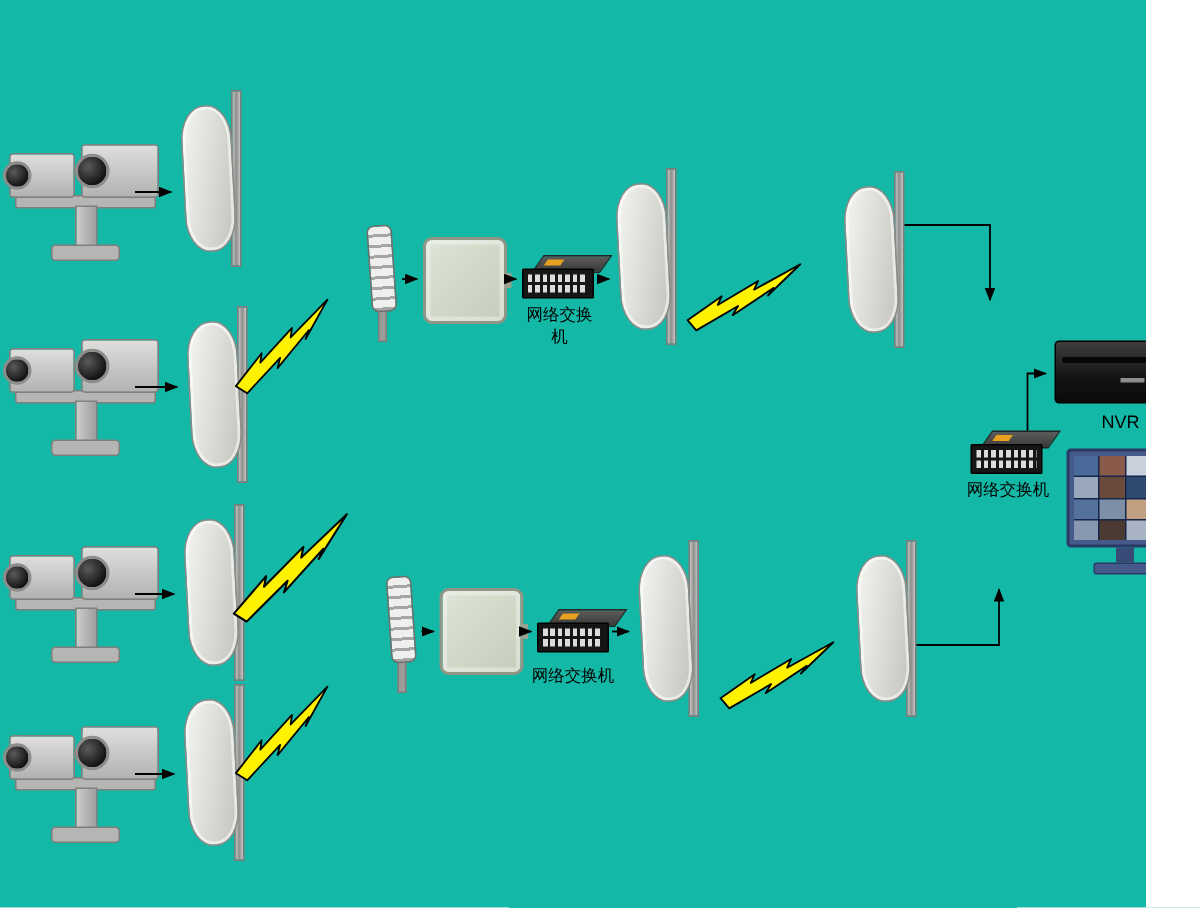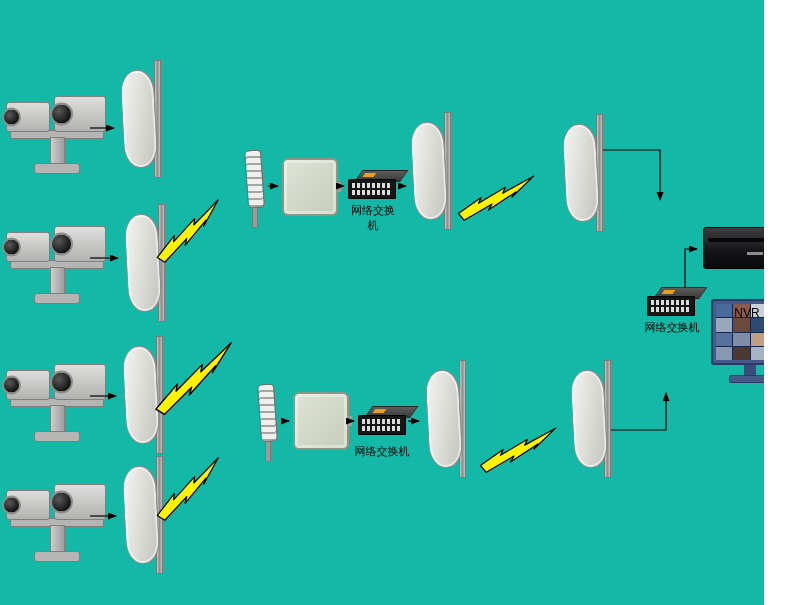--- a/index.html
+++ b/index.html
@@ -59,21 +59,21 @@
   .mon-frame{position:absolute;left:0;top:0;width:78px;height:66px;background:#46598b;border:2px solid #2a3a66;
              border-radius:3px;padding:3px;box-sizing:border-box;}
   .mon-screen{width:100%;height:100%;display:grid;grid-template-columns:repeat(4,1fr);grid-template-rows:repeat(4,1fr);
               gap:1px;background:#16254a;}
   .mon-cell{width:100%;height:100%;}
   .mon-stand{position:absolute;left:33px;top:66px;width:12px;height:10px;background:#3a4a76;}
   .mon-base{position:absolute;left:18px;top:76px;width:42px;height:6px;background:#46598b;border:1px solid #2a3a66;border-radius:2px;}
 
   
   .lbl{position:absolute;font-size:11px;color:#000;text-align:center;line-height:1.35;}
-  .lbl-nvr{font-size:12px;margin-top:32px;}
+  .lbl-nvr{font-size:12px;}
 
   
   .wires{position:absolute;left:0;top:0;width:800px;height:605px;pointer-events:none;}
 </style>
 </head>
 <body>
 
 <div class="canvas">
 
   <div class="camera" style="left:4px;top:86px">

